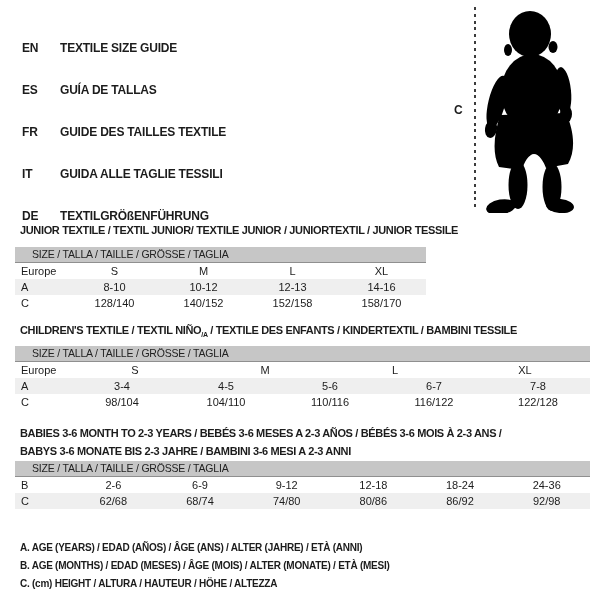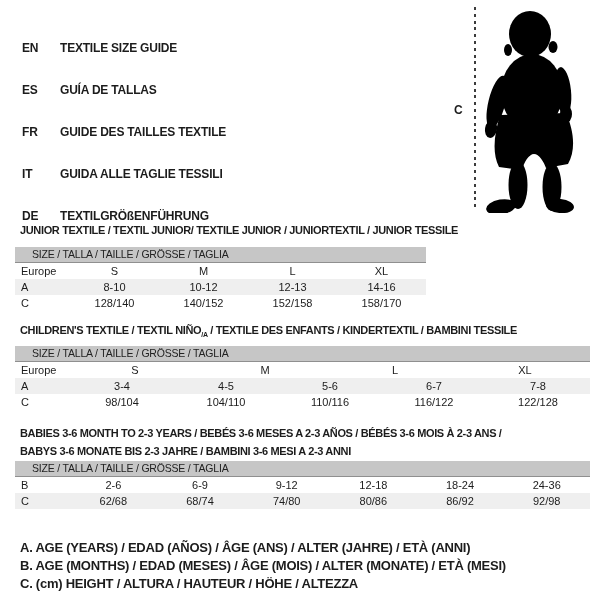--- a/index.html
+++ b/index.html
@@ -38,21 +38,21 @@
     font-size:10.5px; line-height:15px; padding-left:17px; color:#222222;
     letter-spacing:-0.2px; }
   .g-row { display:flex; height:16px; line-height:16px; font-size:11px; }
   .g-row.shaded { background:#efefef; }
   .g-label { width:55px; padding-left:6px; box-sizing:border-box; }
   .g-cell { flex:1; text-align:center; }
 
   
   .footnotes { position:absolute; left:20px; top:539px; }
   .foot-line { height:18px; line-height:18px; font-weight:700;
-    font-size:13px; letter-spacing:-0.25px; white-space:nowrap; }
+    font-size:10px; letter-spacing:-0.25px; white-space:nowrap; }
 </style>
 </head>
 <body>
 
 <div class="lang-block">
   <div class="lang-line">
     <span class="lang-code">EN</span>
     <span class="lang-label">TEXTILE SIZE GUIDE</span>
   </div>
   <div class="lang-line">

